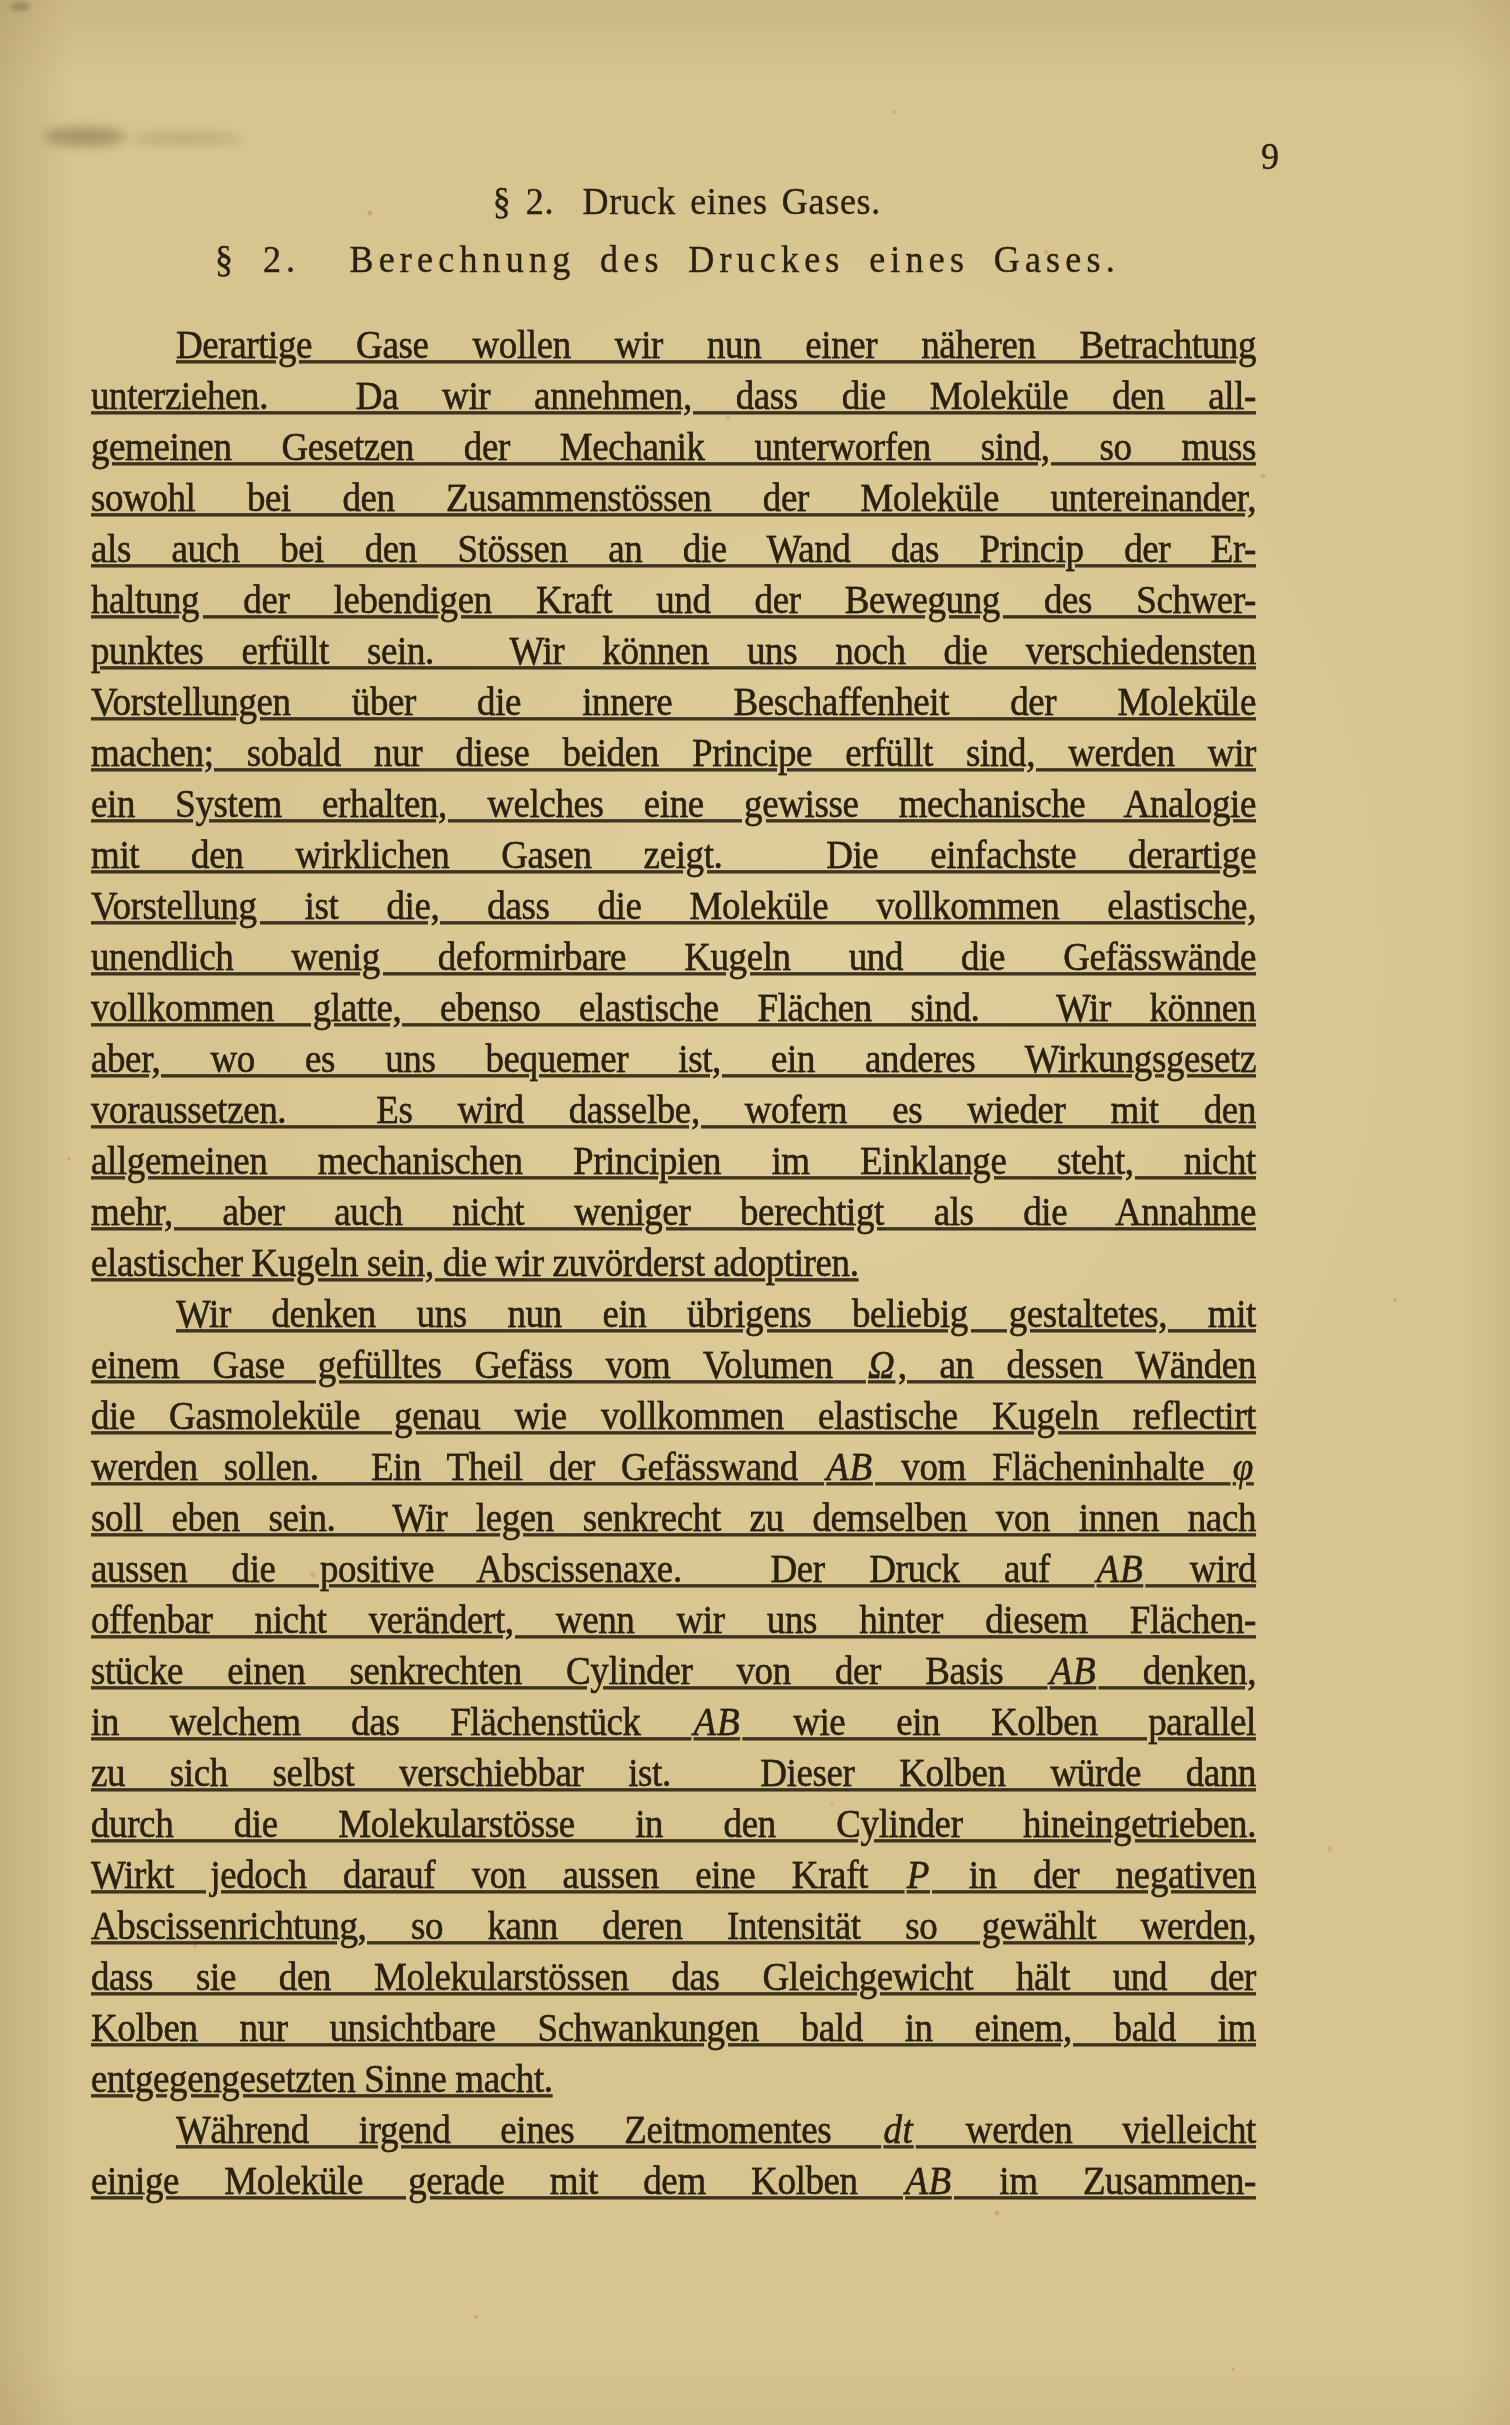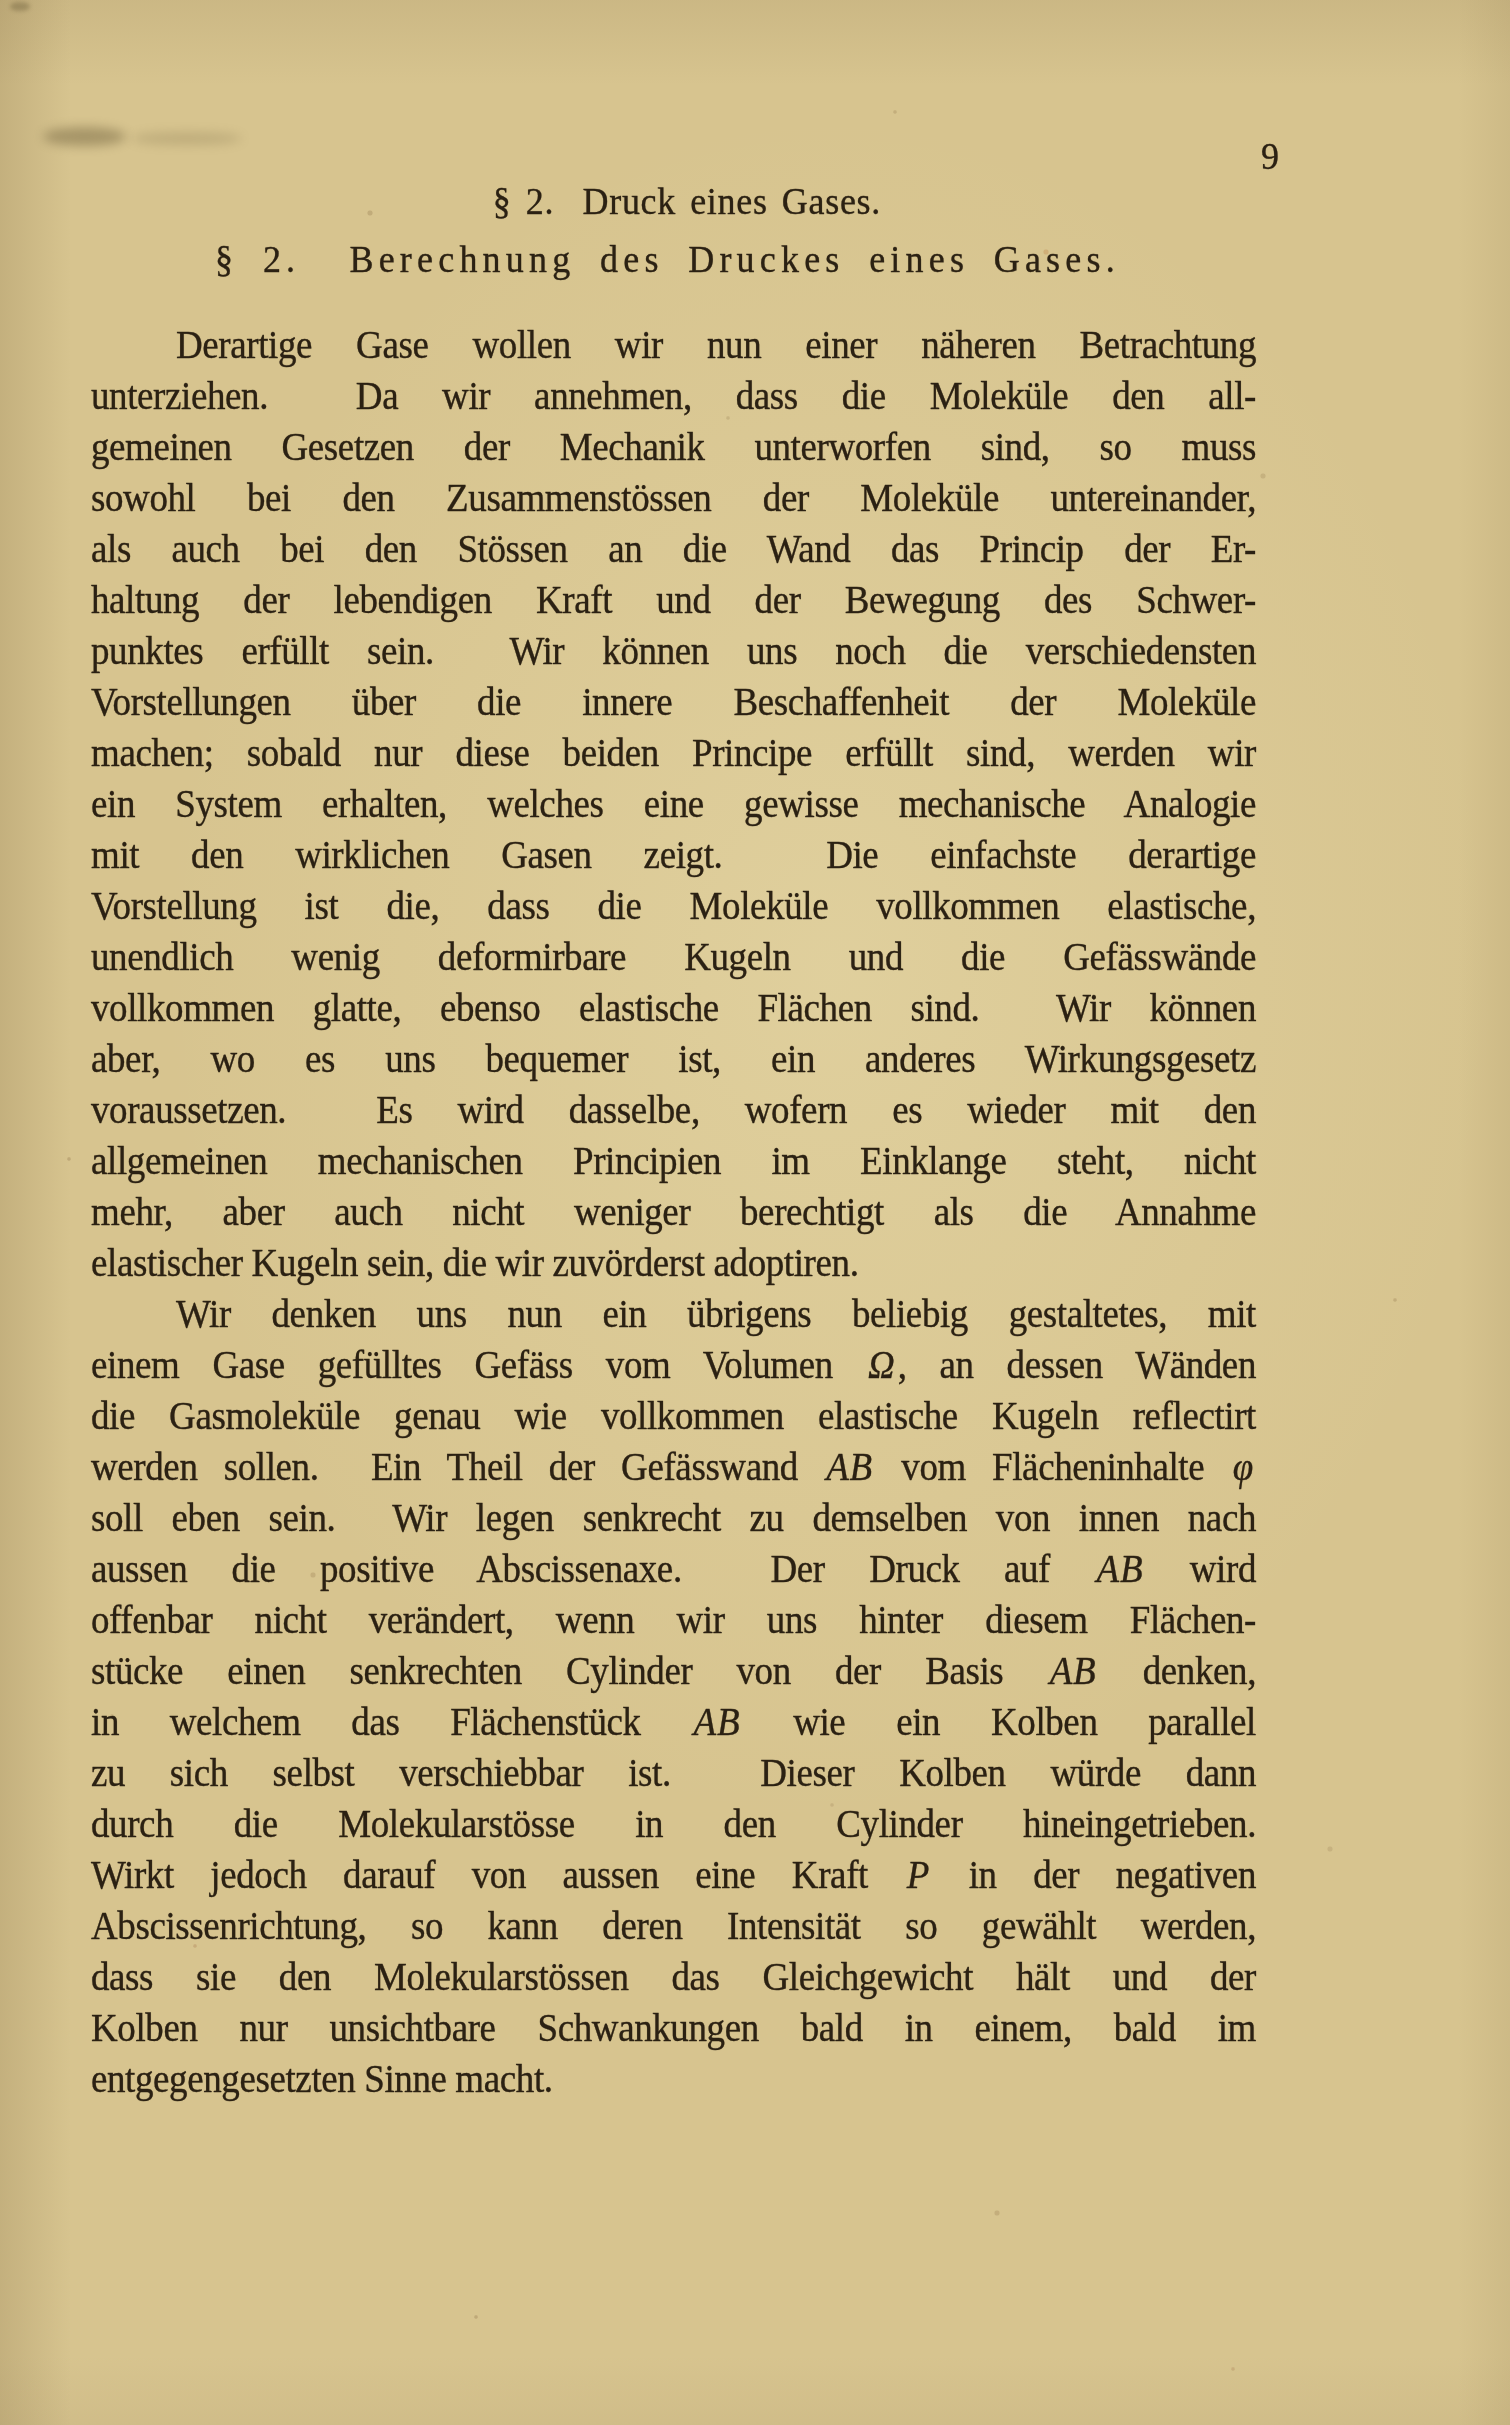--- a/index.html
+++ b/index.html
@@ -55,21 +55,21 @@
     white-space: pre-wrap;
     transform: scaleY(1.08); transform-origin: center top;
   }
 
   
   .body-text {
     position: absolute;
     left: 91px; top: 317px; width: 1165px;
     font-size: 37px;
   }
-  .paragraph { margin: 0; }
+  .paragraph { margin: 0; text-decoration: underline; }
   .line {
     height: 51px;
     line-height: 51px;
     text-align: justify;
     text-align-last: justify;
     white-space: pre-wrap;
     letter-spacing: -0.4px;
     transform: scaleY(1.08); transform-origin: left top;
   }
   .line.indent { text-indent: 85px; }
@@ -163,16 +163,20 @@
         <div class="line"><span class="">stücke einen senkrechten Cylinder von der Basis </span><span class="it">AB</span><span class=""> denken,</span></div>
         <div class="line"><span class="">in welchem das Flächenstück </span><span class="it">AB</span><span class=""> wie ein Kolben parallel</span></div>
         <div class="line"><span class="">zu sich selbst verschiebbar ist.  Dieser Kolben würde dann</span></div>
         <div class="line"><span class="">durch die Molekularstösse in den Cylinder hineingetrieben.</span></div>
         <div class="line"><span class="">Wirkt jedoch darauf von aussen eine Kraft </span><span class="it">P</span><span class=""> in der negativen</span></div>
         <div class="line"><span class="">Abscissenrichtung, so kann deren Intensität so gewählt werden,</span></div>
         <div class="line"><span class="">dass sie den Molekularstössen das Gleichgewicht hält und der</span></div>
         <div class="line"><span class="">Kolben nur unsichtbare Schwankungen bald in einem, bald im</span></div>
         <div class="line last"><span class="">entgegengesetzten Sinne macht.</span></div>
       </div>
+      <div class="paragraph">
+        <div class="line indent"><span class="">Während irgend eines Zeitmomentes </span><span class="it">dt</span><span class=""> werden vielleicht</span></div>
+        <div class="line"><span class="">einige Moleküle gerade mit dem Kolben </span><span class="it">AB</span><span class=""> im Zusammen-</span></div>
+      </div>
     </div>
 
 </div>
 
 
 </body></html>

